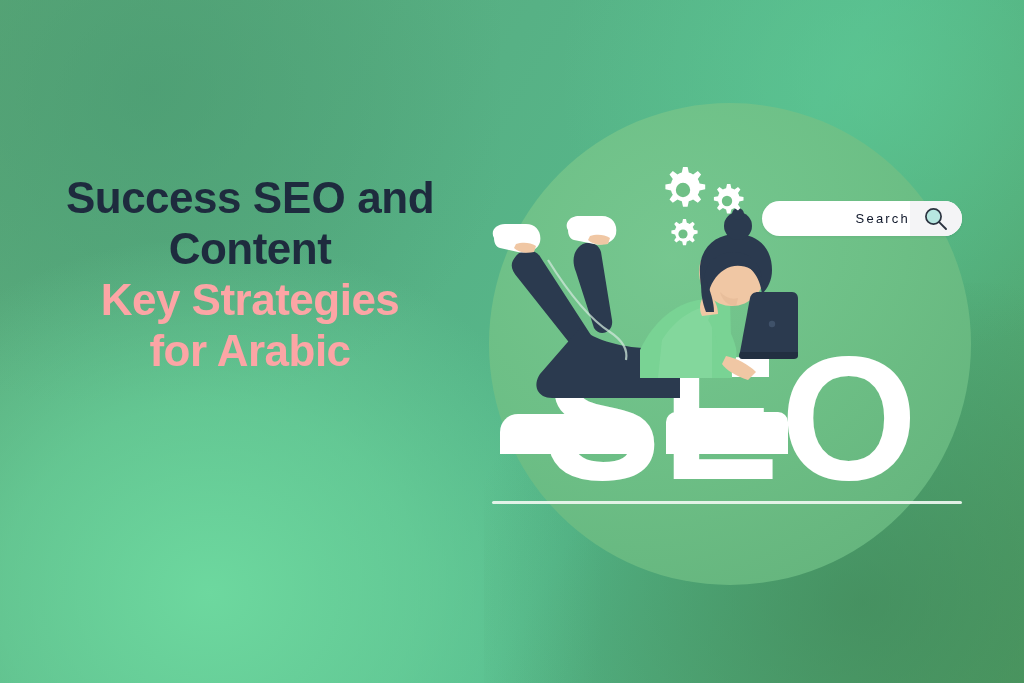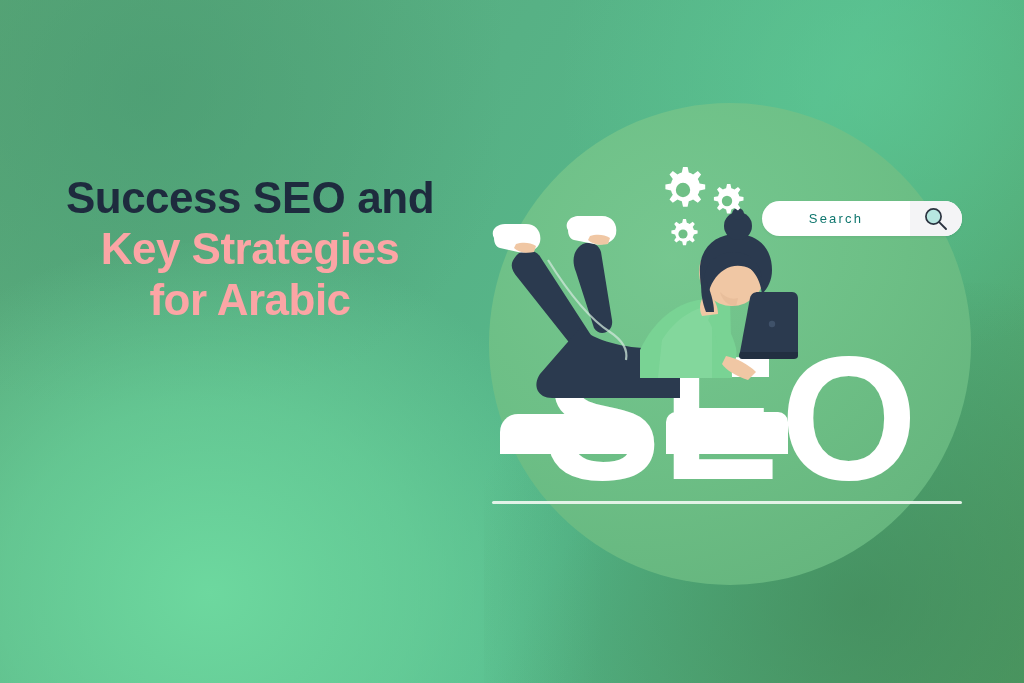--- a/index.html
+++ b/index.html
@@ -128,22 +128,22 @@
     width: 200px;
     height: 35px;
     background: #ffffff;
     border-radius: 18px;
     display: flex;
     align-items: center;
     box-shadow: 0 1px 3px rgba(0,0,0,0.06);
   }
   .search-text {
     flex: 1;
-    text-align: center;
-    color: #0f766e;
+    text-align: right;
+    color: #0f172a;
     font-size: 13px;
     letter-spacing: 2.2px;
     font-family: "Liberation Sans", sans-serif;
   }
   .search-btn {
     width: 52px;
     height: 35px;
     border-radius: 0 18px 18px 0;
     background: #f4f4f6;
     display: flex;
@@ -183,20 +183,21 @@
   <div class="bg-base"></div>
   <div class="bg-glow-tl"></div>
   <div class="bg-glow-tr"></div>
   <div class="bg-glow-bl"></div>
   <div class="bg-glow-br"></div>
 
   <div class="hero-circle"></div>
 
   <div class="headline">
     <span class="hl-line hl-dark"><span>Success </span><span class="hl-em">SEO</span><span> and</span></span>
+    <span class="hl-line hl-dark">Content</span>
     <span class="hl-line hl-light">Key Strategies</span>
     <span class="hl-line hl-light">for Arabic</span>
   </div>
 
   <div class="seo-word">SEO</div>
   <div class="seo-underline"></div>
 
   <div class="desk-left"></div>
   <div class="desk-right"></div>
 

